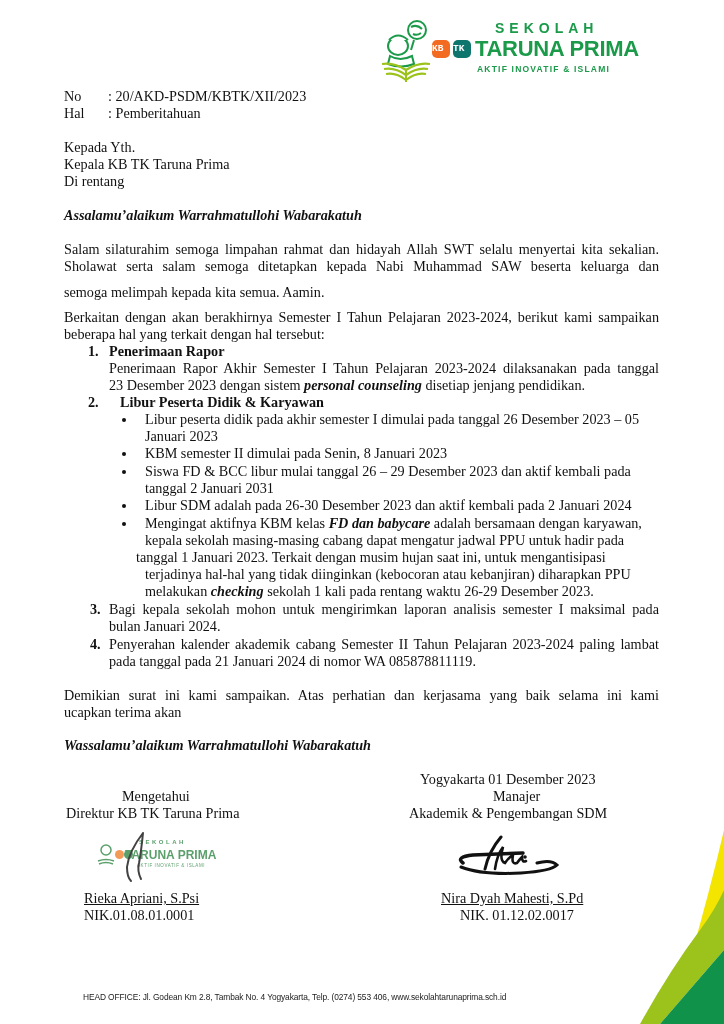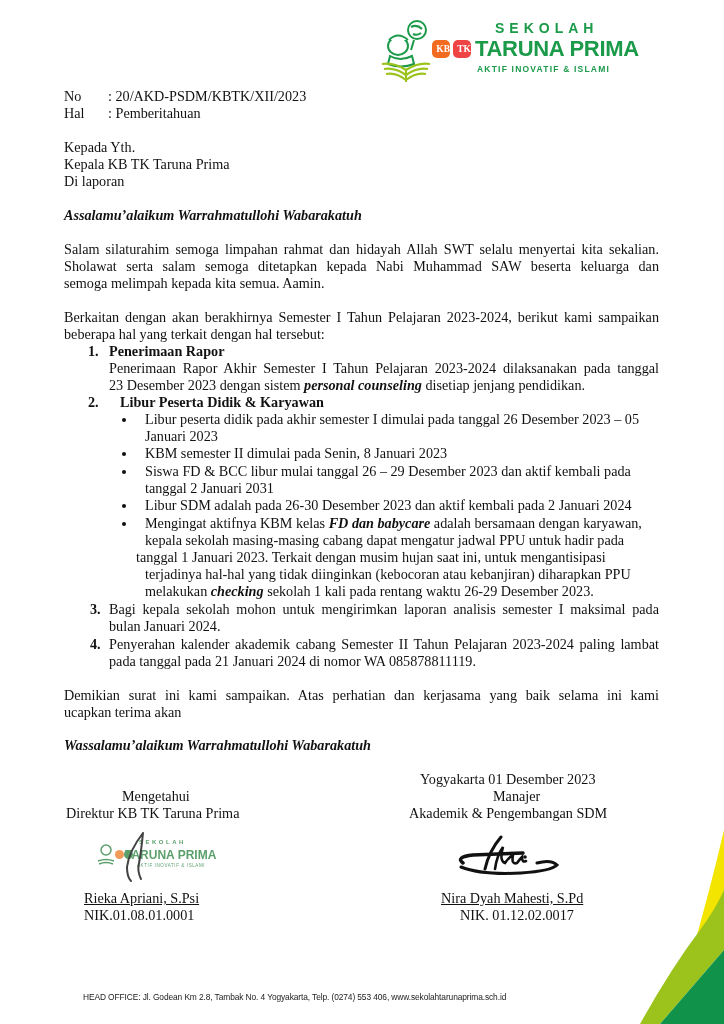--- a/index.html
+++ b/index.html
@@ -10,24 +10,24 @@
   .just { text-align: justify; text-align-last: justify; white-space: normal; }
   b, .b { font-weight: bold; }
   .bi { font-weight: bold; font-style: italic; }
   .u { text-decoration: underline; text-align: center; }
 
   
   .logo { position: absolute; left: 380px; top: 18px; width: 300px; height: 68px; }
   .logo .sekolah { position: absolute; left: 115px; top: 2px; color: #1b9a4a;
      font-family: "Liberation Sans", sans-serif; font-weight: bold; font-size: 14px; letter-spacing: 5px; }
   .logo .badge { position: absolute; top: 22px; width: 18px; height: 18px; border-radius: 5px;
-     font-family: Liberation Serif, serif; font-weight: bold; font-size: 9.5px; color: #fff;
-     text-align: right; line-height: 18px; }
+     font-family: Liberation Mono, monospace; font-weight: bold; font-size: 9.5px; color: #fff;
+     text-align: left; line-height: 18px; }
   .logo .kb { left: 52px; background: #f26b21; }
-  .logo .tk { left: 73px; background: #ef4444; }
+  .logo .tk { left: 73px; background: #0f766e; }
   .logo .name { position: absolute; left: 95px; top: 18px; color: #1b9a4a;
      font-family: "Liberation Sans", sans-serif; font-weight: bold; font-size: 22px; letter-spacing: -0.3px; }
   .logo .tag { position: absolute; left: 97px; top: 46px; color: #1b9a4a;
      font-family: "Liberation Sans", sans-serif; font-weight: bold; font-size: 8.5px; letter-spacing: 1.2px; }
 
   
   .stamp { position: absolute; left: 97px; top: 837px; width: 130px; height: 40px; opacity: 0.85; }
   .stamp .s1 { position: absolute; left: 42px; top: 2px; color: #3f8f52; font-family: "Liberation Sans", sans-serif;
      font-weight: bold; font-size: 6px; letter-spacing: 2.5px; }
   .stamp .s2 { position: absolute; left: 28px; top: 11px; color: #3f8f52; font-family: "Liberation Sans", sans-serif;
@@ -62,27 +62,27 @@
   <span class="tag">AKTIF INOVATIF &amp; ISLAMI</span>
 </div>
 
 <div class="line" style="left:64px;top:88px">No</div>
 <div class="line" style="left:108px;top:88px">: 20/AKD-PSDM/KBTK/XII/2023</div>
 <div class="line" style="left:64px;top:105px">Hal</div>
 <div class="line" style="left:108px;top:105px">: Pemberitahuan</div>
 
 <div class="line" style="left:64px;top:139px">Kepada Yth.</div>
 <div class="line" style="left:64px;top:156px">Kepala KB TK Taruna Prima</div>
-<div class="line" style="left:64px;top:173px">Di laporan</div>
+<div class="line" style="left:64px;top:173px">Di rentang</div>
 
 <div class="line bi" style="left:64px;top:207px">Assalamu’alaikum Warrahmatullohi Wabarakatuh</div>
 
 <div class="line just" style="left:64px;top:241px;width:595px">Salam silaturahim semoga limpahan rahmat dan hidayah Allah SWT selalu menyertai kita sekalian.</div>
 <div class="line just" style="left:64px;top:258px;width:595px">Sholawat serta salam semoga ditetapkan kepada Nabi Muhammad SAW beserta keluarga dan</div>
-<div class="line" style="left:64px;top:275px">semoga melimpah kepada kita semua. Aamin.</div>
+<div class="line" style="left:64px;top:284px">semoga melimpah kepada kita semua. Aamin.</div>
 
 <div class="line just" style="left:64px;top:309px;width:595px">Berkaitan dengan akan berakhirnya Semester I Tahun Pelajaran 2023-2024, berikut kami sampaikan</div>
 <div class="line" style="left:64px;top:326px">beberapa hal yang terkait dengan hal tersebut:</div>
 
 <div class="line b" style="left:88px;top:343px">1.</div>
 <div class="line b" style="left:109px;top:343px">Penerimaan Rapor</div>
 <div class="line just" style="left:109px;top:360px;width:550px">Penerimaan Rapor Akhir Semester I Tahun Pelajaran 2023-2024 dilaksanakan pada tanggal</div>
 <div class="line" style="left:109px;top:377px"><span>23 Desember 2023 dengan sistem </span><span class="bi">personal counseling</span><span> disetiap jenjang pendidikan.</span></div>
 
 <div class="line b" style="left:88px;top:394px">2.</div>

